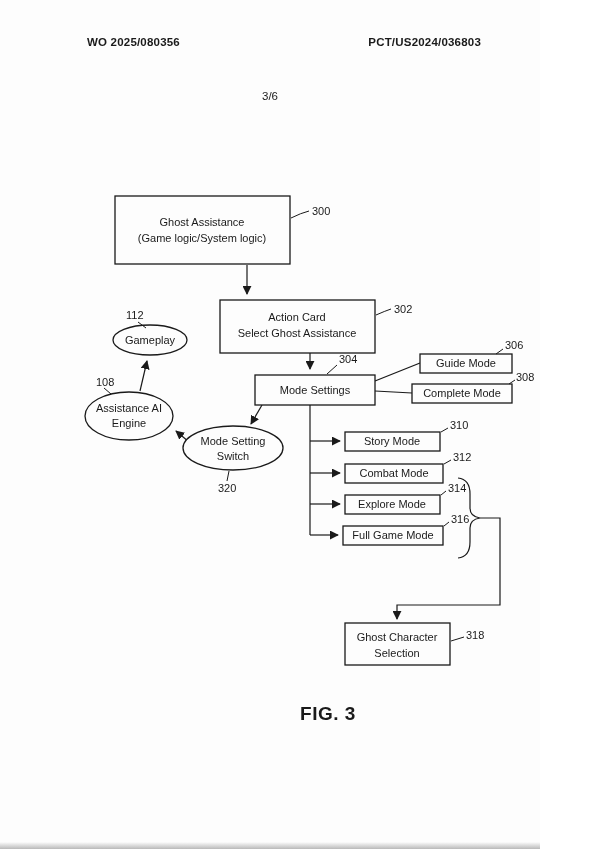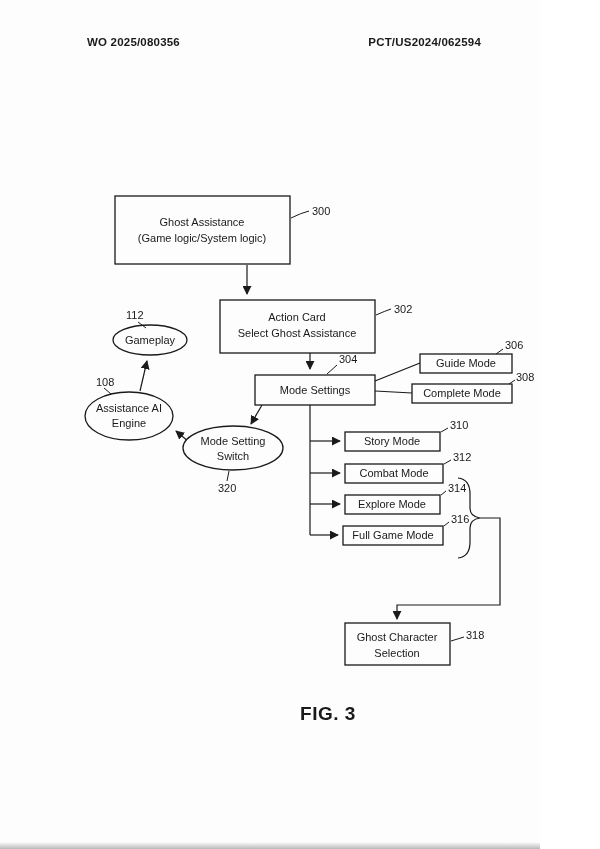--- a/index.html
+++ b/index.html
@@ -56,21 +56,22 @@
     height: 7px;
     background: linear-gradient(#fdfdfd, #b9b9b9);
   }
 </style>
 </head>
 <body>
 
 <div class="page">
 
   <div class="hdr hdr-left">WO 2025/080356</div>
-  <div class="hdr hdr-right">PCT/US2024/062594</div>
+  <div class="hdr hdr-right">PCT/US2024/036803</div>
+  <div class="page-num">3/6</div>
 
   <svg width="600" height="849" viewBox="0 0 600 849">
     <defs>
       <marker id="arrow" viewBox="0 0 10 10" refX="9" refY="5" markerWidth="7.5" markerHeight="7.5" orient="auto-start-reverse">
         <path d="M0,0 L10,5 L0,10 z" fill="#1a1a1a"></path>
       </marker>
     </defs>
 
     <g>
       <path class="conn" d="M247,265 L247,294" marker-end="url(#arrow)"></path>

